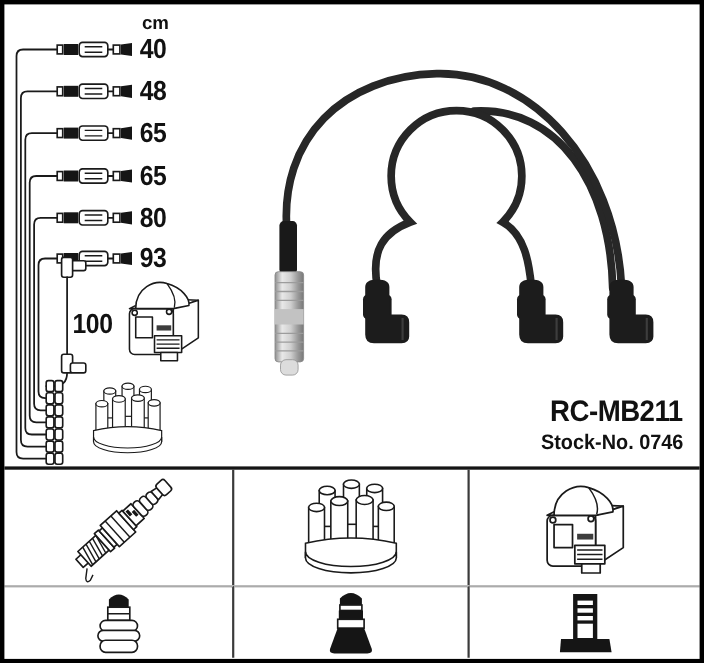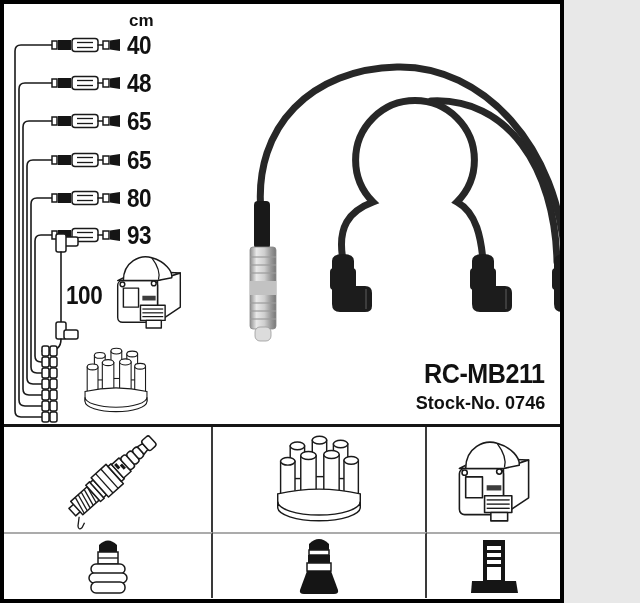--- a/index.html
+++ b/index.html
@@ -1,16 +1,16 @@
 <!DOCTYPE html>
 <html><head>
 <meta charset="utf-8">
 <style>
   html,body{margin:0;padding:0;background:#e8e8e8;}
-  .stage{position:relative;width:564px;height:603px;background:#ffffff;overflow:hidden;
+  .stage{position:relative;width:640px;height:603px;background:#ffffff;overflow:hidden;
          font-family:"Liberation Sans","DejaVu Sans",sans-serif;color:#111;}
   .frame{position:absolute;inset:0;border:4px solid #000;pointer-events:none;z-index:30;}
   svg{display:block;}
   .lineart{fill:#ffffff;stroke:#1a1a1a;stroke-width:1.5;}
   .thin{stroke:#1a1a1a;stroke-width:1.3;fill:none;}
   .wire{stroke:#1a1a1a;stroke-width:1.6;fill:none;stroke-linecap:round;}
   .blackfill{fill:#151515;stroke:none;}
   .len-label{position:absolute;font-weight:bold;font-size:25px;line-height:25px;
              transform:scaleX(.9);transform-origin:left center;letter-spacing:-.5px;}
   .cm-label{position:absolute;left:129px;top:11px;font-weight:bold;font-size:17px;}

